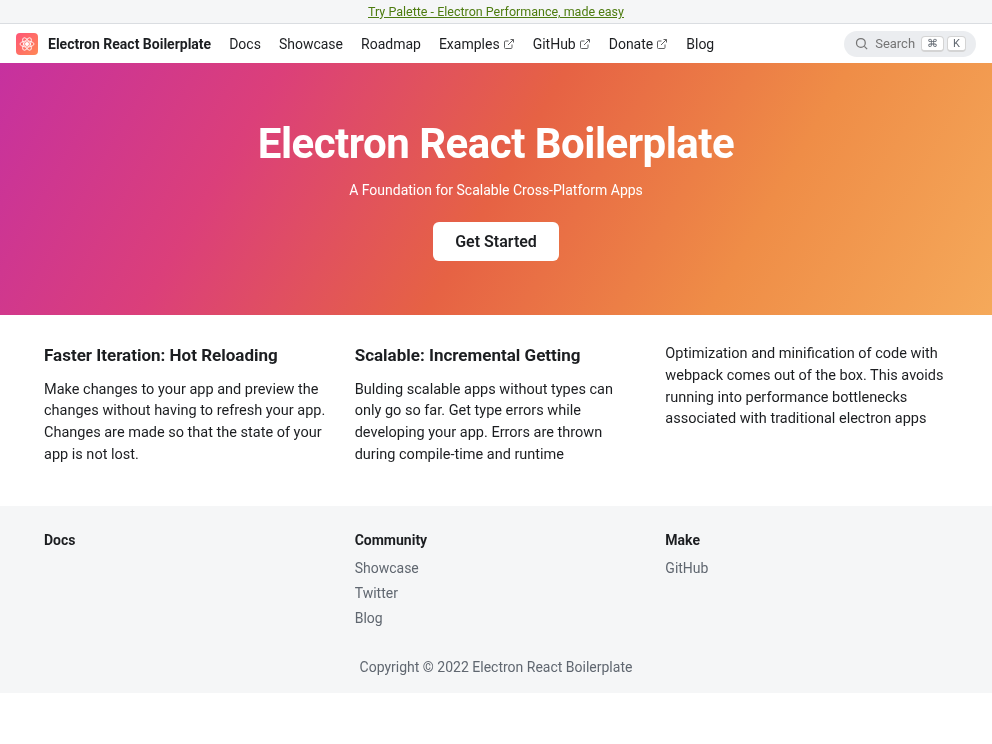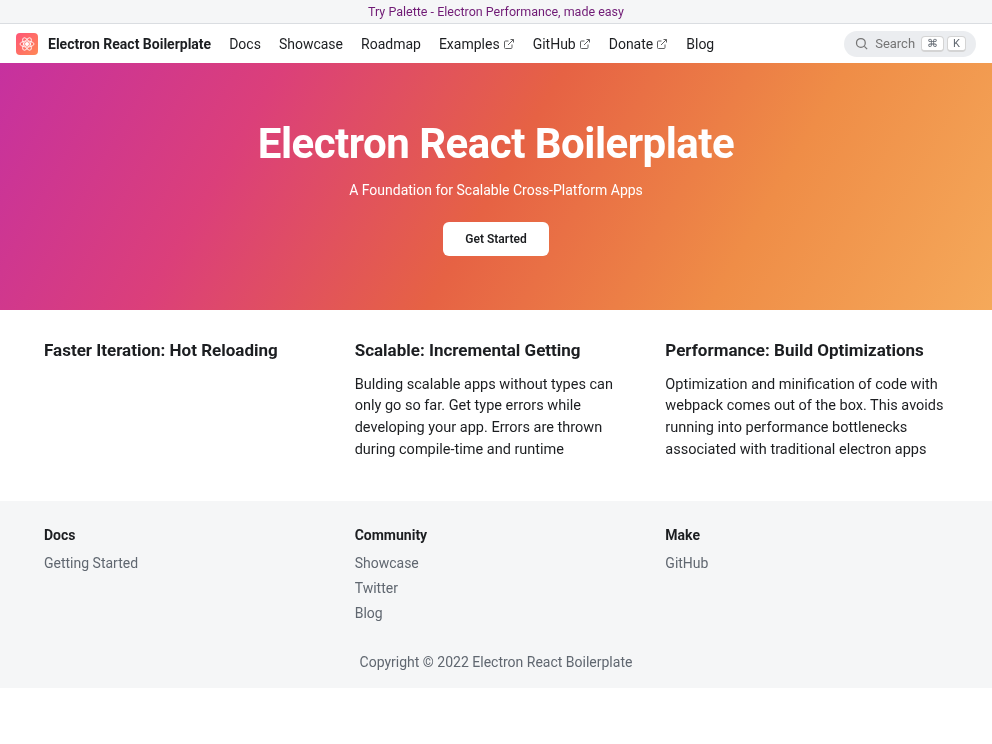--- a/index.html
+++ b/index.html
@@ -6,21 +6,21 @@
     body { font-family: -apple-system, BlinkMacSystemFont, "Segoe UI", Roboto, Helvetica, Arial, sans-serif; color: #1c1e21; background: #fff; }
     a { text-decoration: none; color: inherit; }
 
     .announcement {
       background: #f5f6f7;
       border-bottom: 1px solid #dadde1;
       text-align: center;
       padding: 4px 0;
       font-size: 12.5px;
     }
-    .announcement a { color: #701a75; }
+    .announcement a { text-decoration: underline; color: #4d7c0f; }
 
     .navbar {
       height: 39px;
       display: flex;
       align-items: center;
       padding: 0 16px;
       background: #fff;
       font-size: 14px;
     }
     .navbar-left { display: flex; align-items: center; gap: 6px; }
@@ -43,21 +43,21 @@
       background: linear-gradient(120deg, #c6319f 0%, #db3f7a 25%, #e66244 50%, #ef8d47 75%, #f5a95a 100%);
       text-align: center;
       padding: 56px 20px 54px;
       color: #fff;
     }
     .hero-title { font-size: 42px; font-weight: 700; letter-spacing:-0.5px; }
     .hero-sub { margin-top: 14px; font-size: 14px; font-weight: 400; }
     .hero-btn {
       display: inline-block; margin-top: 24px;
       background: #fff; color: #1c1e21;
-      font-weight: 600; font-size: 12px;
+      font-weight: 600; font-size: 16px;
       padding: 10px 22px; border-radius: 6px;
     }
 
     .features {
       display: flex; gap: 28px;
       max-width: 940px; margin: 0 auto;
       padding: 28px 18px 40px;
       font-size: 14.5px; line-height: 1.5;
     }
     .feature { flex: 1; }
@@ -142,38 +142,35 @@
 
 <header class="hero">
   <h1 class="hero-title">Electron React Boilerplate</h1>
   <p class="hero-sub">A Foundation for Scalable Cross-Platform Apps</p>
   <a class="hero-btn">Get Started</a>
 </header>
 
 <section class="features">
   <div class="feature">
     <h3>Faster Iteration: Hot Reloading</h3>
+    <p>Make changes to your app and preview the changes without having to refresh your app. Changes are made so that the state of your app is not lost.</p>
   </div>
   <div class="feature">
     <h3>Scalable: Incremental Getting</h3>
     <p>Bulding scalable apps without types can only go so far. Get type errors while developing your app. Errors are thrown during compile-time and runtime</p>
   </div>
   <div class="feature">
-    <h3>Performance: Build Optimizations</h3>
     <p>Optimization and minification of code with webpack comes out of the box. This avoids running into performance bottlenecks associated with traditional electron apps</p>
   </div>
 </section>
 
 <footer class="footer">
   <div class="footer-cols">
     <div class="footer-col">
       <h4>Docs</h4>
-      <ul>
-        <li><a>Getting Started</a></li>
-      </ul>
     </div>
     <div class="footer-col">
       <h4>Community</h4>
       <ul>
         <li><a>Showcase</a></li>
         <li><a>Twitter</a></li>
         <li><a>Blog</a></li>
       </ul>
     </div>
     <div class="footer-col">

